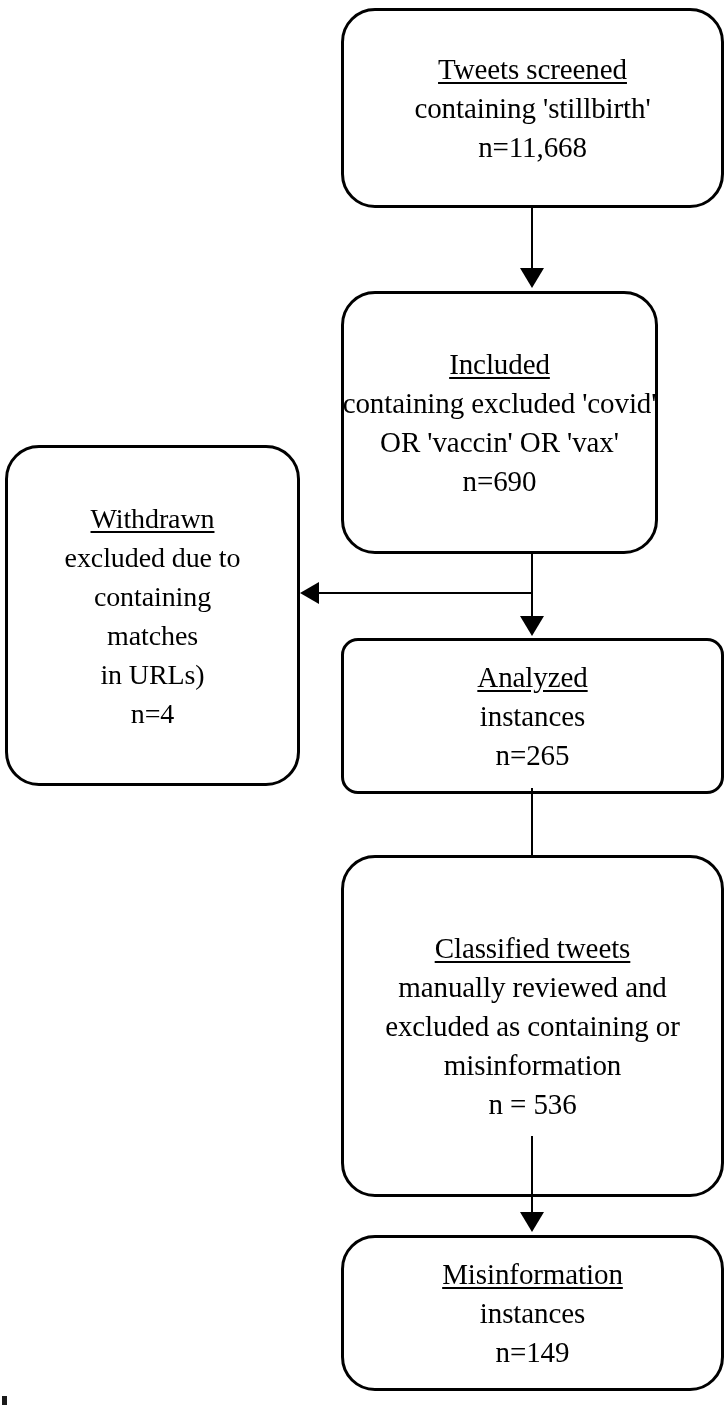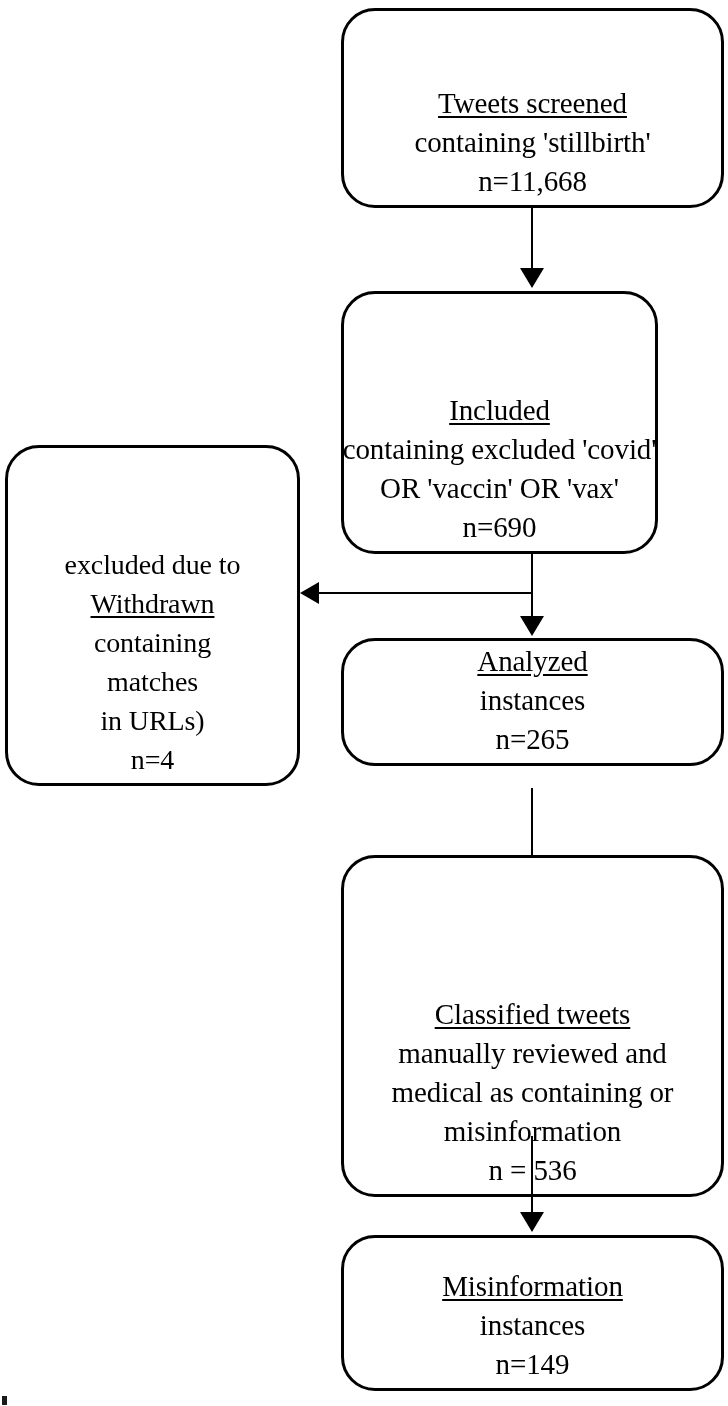--- a/index.html
+++ b/index.html
@@ -21,21 +21,21 @@
   }
   .node {
     position: absolute;
     box-sizing: border-box;
     border: 3px solid #000000;
     border-radius: 34px;
     background: #ffffff;
     display: flex;
     flex-direction: column;
     align-items: center;
-    justify-content: flex-end;
+    justify-content: center;
     text-align: center;
     padding: 4px 10px;
   }
   .node .line {
     display: block;
     font-size: 29px;
     line-height: 39px;
     white-space: nowrap;
     letter-spacing: -0.1px;
   }
@@ -100,52 +100,52 @@
   </div>
 
   <div class="node" style="left:341px; top:291px; width:317px; height:263px;">
     <span class="line head">Included</span>
     <span class="line">containing excluded 'covid'</span>
     <span class="line">OR 'vaccin' OR 'vax'</span>
     <span class="line">n=690</span>
   </div>
 
   <div class="node narrow" style="left:5px; top:445px; width:295px; height:341px;">
+    <span class="line head">Withdrawn</span>
     <span class="line">excluded due to</span>
-    <span class="line head">Withdrawn</span>
     <span class="line">containing</span>
     <span class="line">matches</span>
     <span class="line">in URLs)</span>
     <span class="line">n=4</span>
   </div>
 
   <div class="conn">
     <div class="vline" style="left:531px; top:554px; height:66px;"></div>
     <div class="arrow-down" style="left:520px; top:616px;"></div>
   </div>
 
   <div class="conn">
     <div class="hline" style="left:318px; top:592px; width:214px;"></div>
     <div class="arrow-left" style="left:300px; top:582px;"></div>
   </div>
 
-  <div class="node" style="left:341px; top:638px; width:383px; height:128px;">
+  <div class="node" style="left:341px; top:638px; width:383px; height:156px;border-radius:17px;">
     <span class="line head">Analyzed</span>
     <span class="line">instances</span>
     <span class="line">n=265</span>
   </div>
 
   <div class="conn">
     <div class="vline" style="left:531px; top:788px; height:69px;"></div>
   </div>
 
   <div class="node" style="left:341px; top:855px; width:383px; height:342px;">
     <span class="line head">Classified tweets</span>
     <span class="line">manually reviewed and</span>
-    <span class="line">medical as containing or</span>
+    <span class="line">excluded as containing or</span>
     <span class="line">misinformation</span>
     <span class="line">n = 536</span>
   </div>
 
   <div class="conn">
     <div class="vline" style="left:531px; top:1136px; height:80px;"></div>
     <div class="arrow-down" style="left:520px; top:1212px;"></div>
   </div>
 
   <div class="node" style="left:341px; top:1235px; width:383px; height:156px;">

